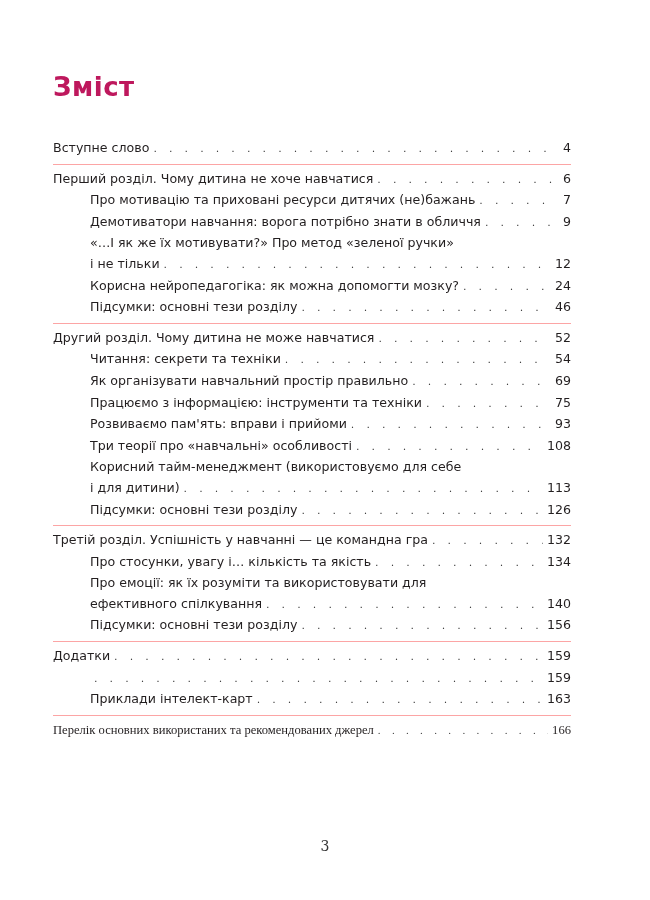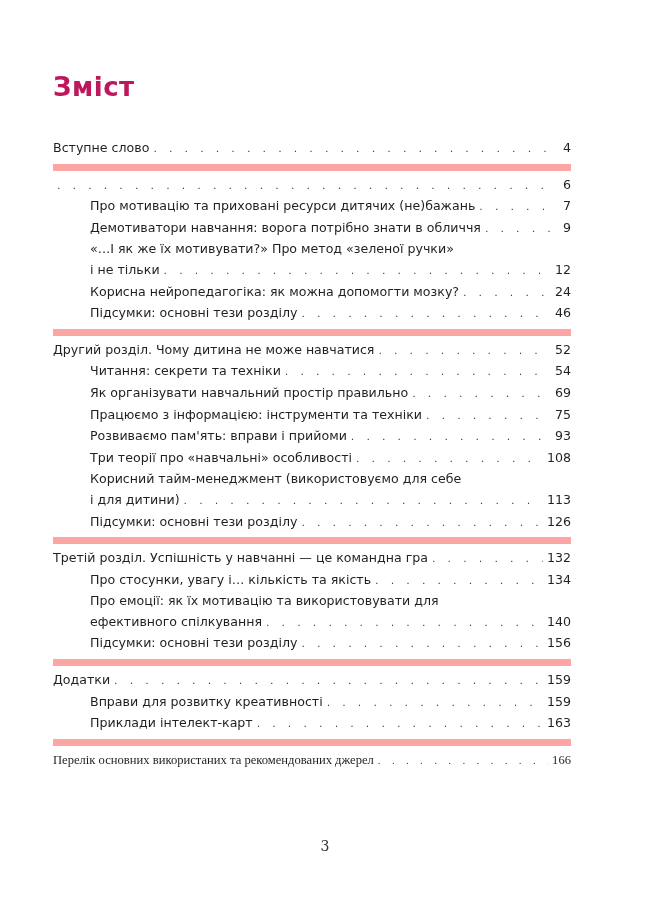--- a/index.html
+++ b/index.html
@@ -10,21 +10,21 @@
   }
   .title {
     position: absolute; left: 53px; top: 72px;
     font-family: "DejaVu Sans", sans-serif; font-weight: bold;
     font-size: 26px; letter-spacing: 0.5px; color: #be185d;
   }
   .toc {
     position: absolute; left: 53px; top: 138px; width: 518px;
     font-size: 12.6px; line-height: 20.6px;
   }
-  .section { border-bottom: 7px solid #fca5a5; padding-bottom: 4px; margin-bottom: 4px; }
+  .section { border-bottom: 1px solid #fca5a5; padding-bottom: 4px; margin-bottom: 4px; }
   .section.last { border-bottom: none; font-family: Liberation Serif, serif; }
   .row { display: flex; align-items: baseline; white-space: nowrap; }
   .row.sub { padding-left: 37px; }
   .row .label { flex: 0 0 auto; }
   .row .dots {
     flex: 1 1 auto; overflow: hidden; margin: 0 4px; color: #444;
     letter-spacing: 4.3px; font-size: 11px;
   }
   .row .dots::before { content: ". . . . . . . . . . . . . . . . . . . . . . . . . . . . . . . . . . . . . . . . . . . . . . . . . . . . . . . . . . . . . . . . . . . . . . . . . . . . . . . . . . . . . . . . . . . . . . . . . . . . . . . . . . . . . . . . . . . . . . . . . . . . . . . . . . . . . . . . . . . . ."; }
   .row .page { flex: 0 0 auto; text-align: right; min-width: 12px; }
@@ -42,20 +42,21 @@
 <div class="toc" id="toc">
     <div class="section">
       <div class="row">
         <span class="label">Вступне слово</span>
         <span class="dots"></span>
         <span class="page">4</span>
       </div>
     </div>
     <div class="section">
       <div class="row">
+        <span class="label">Перший розділ. Чому дитина не хоче навчатися</span>
         <span class="dots"></span>
         <span class="page">6</span>
       </div>
       <div class="row sub">
         <span class="label">Про мотивацію та приховані ресурси дитячих (не)бажань</span>
         <span class="dots"></span>
         <span class="page">7</span>
       </div>
       <div class="row sub">
         <span class="label">Демотиватори навчання: ворога потрібно знати в обличчя</span>
@@ -131,41 +132,40 @@
         <span class="label">Третій розділ. Успішність у навчанні — це командна гра</span>
         <span class="dots"></span>
         <span class="page">132</span>
       </div>
       <div class="row sub">
         <span class="label">Про стосунки, увагу і… кількість та якість</span>
         <span class="dots"></span>
         <span class="page">134</span>
       </div>
       <div class="row cont">
-        <span class="label">Про емоції: як їх мотивацію та використовувати для</span>
+        <span class="label">Про емоції: як їх розуміти та використовувати для</span>
       </div>
       <div class="row sub">
         <span class="label">ефективного спілкування</span>
         <span class="dots"></span>
         <span class="page">140</span>
       </div>
       <div class="row sub">
         <span class="label">Підсумки: основні тези розділу</span>
         <span class="dots"></span>
         <span class="page">156</span>
       </div>
     </div>
     <div class="section">
       <div class="row">
         <span class="label">Додатки</span>
         <span class="dots"></span>
         <span class="page">159</span>
       </div>
       <div class="row sub">
-        <span class="label">Вправи для розвитку креативності</span>
         <span class="dots"></span>
         <span class="page">159</span>
       </div>
       <div class="row sub">
         <span class="label">Приклади інтелект-карт</span>
         <span class="dots"></span>
         <span class="page">163</span>
       </div>
     </div>
     <div class="section last">

